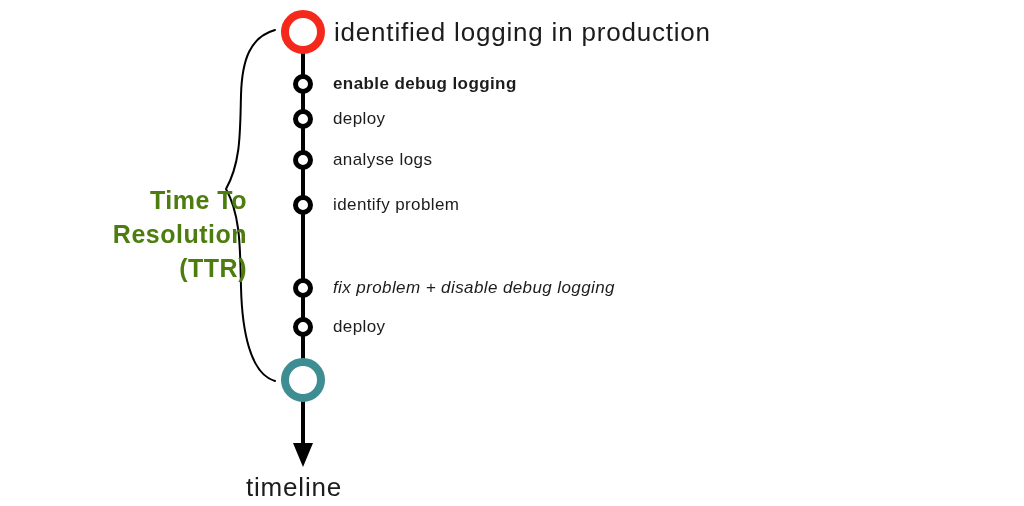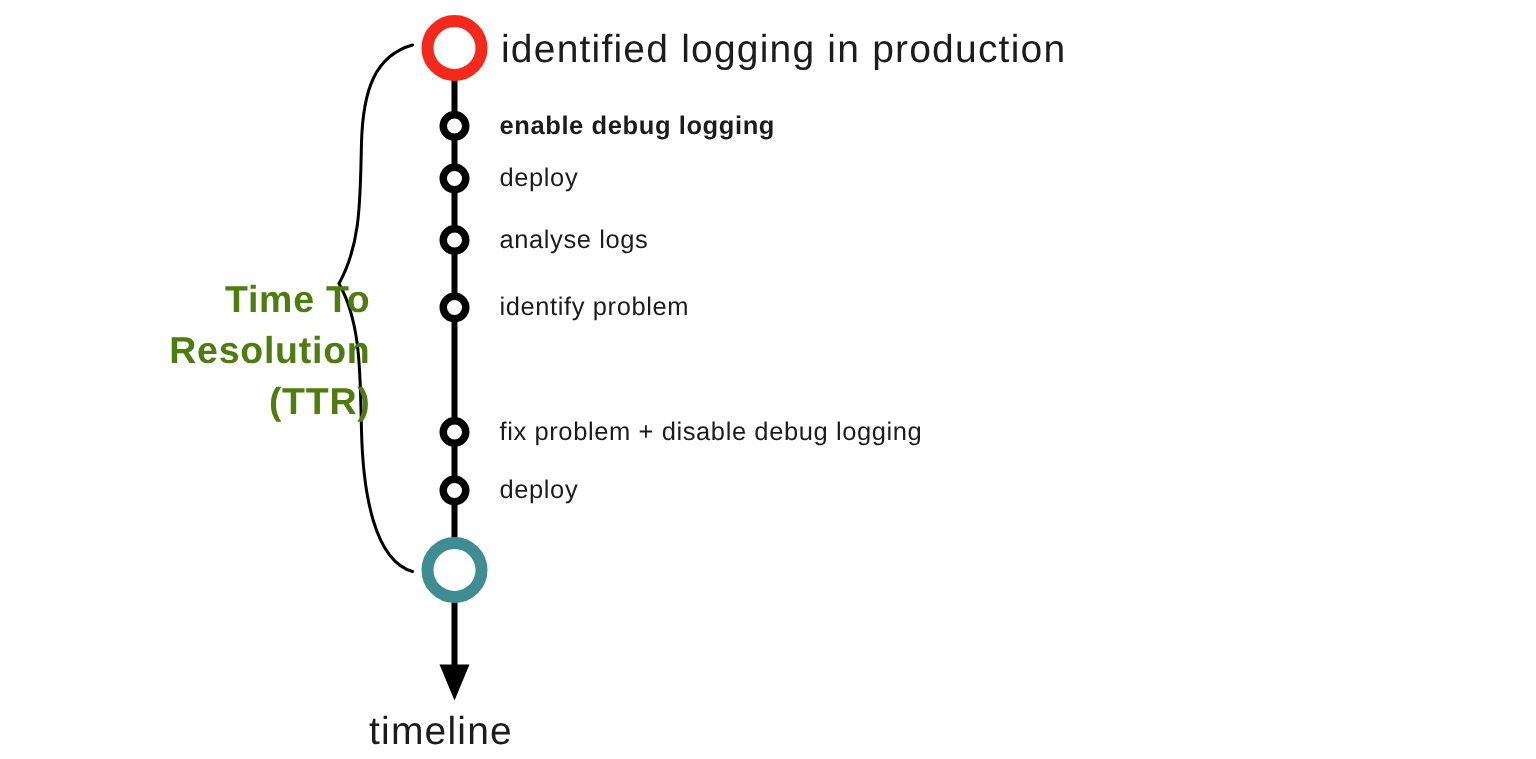--- a/index.html
+++ b/index.html
@@ -101,20 +101,20 @@
   <div class="label label-major" style="left:334px; top:16px;">identified logging in production</div>
 
   <div class="label label-minor" style="left:333px; top:73px;font-weight:bold;">enable debug logging</div>
 
   <div class="label label-minor" style="left:333px; top:108px;">deploy</div>
 
   <div class="label label-minor" style="left:333px; top:149px;">analyse logs</div>
 
   <div class="label label-minor" style="left:333px; top:194px;">identify problem</div>
 
-  <div class="label label-minor" style="left:333px; top:277px;">fix problem + disable debug logging</div>
+  <div class="label label-minor" style="left:333px; top:277px;font-style:italic;">fix problem + disable debug logging</div>
 
   <div class="label label-minor" style="left:333px; top:316px;">deploy</div>
 
 
   <div class="axis-label">timeline</div>
 
 </div>
 
 </body></html>

